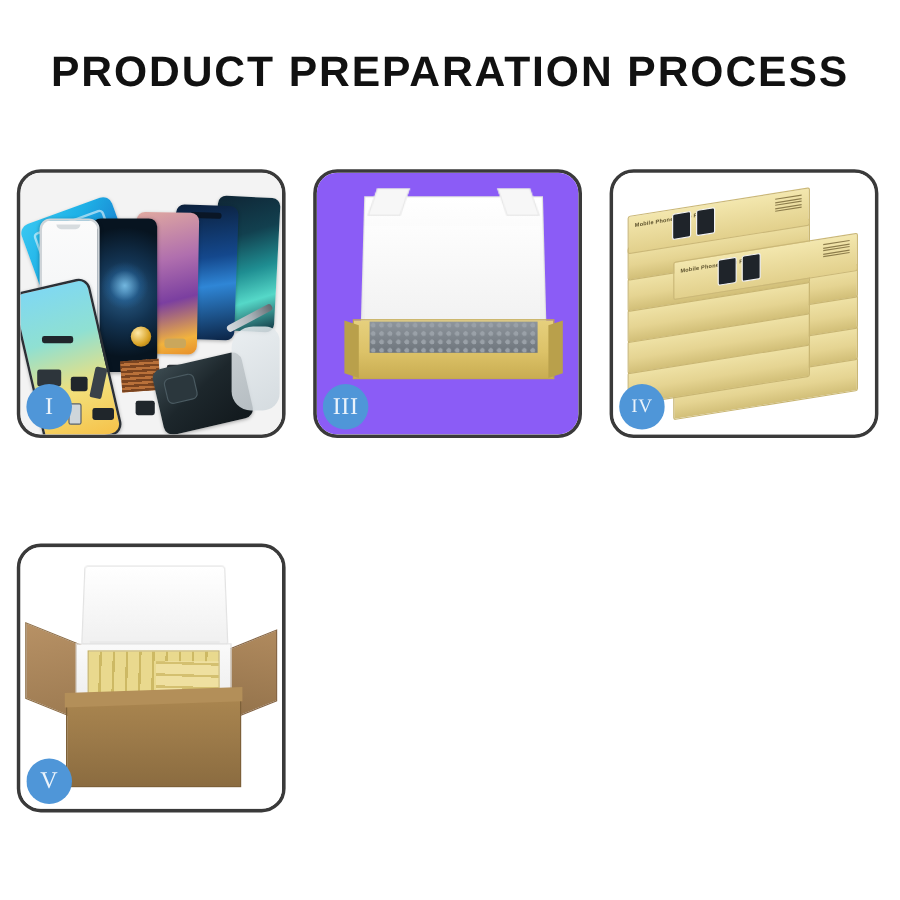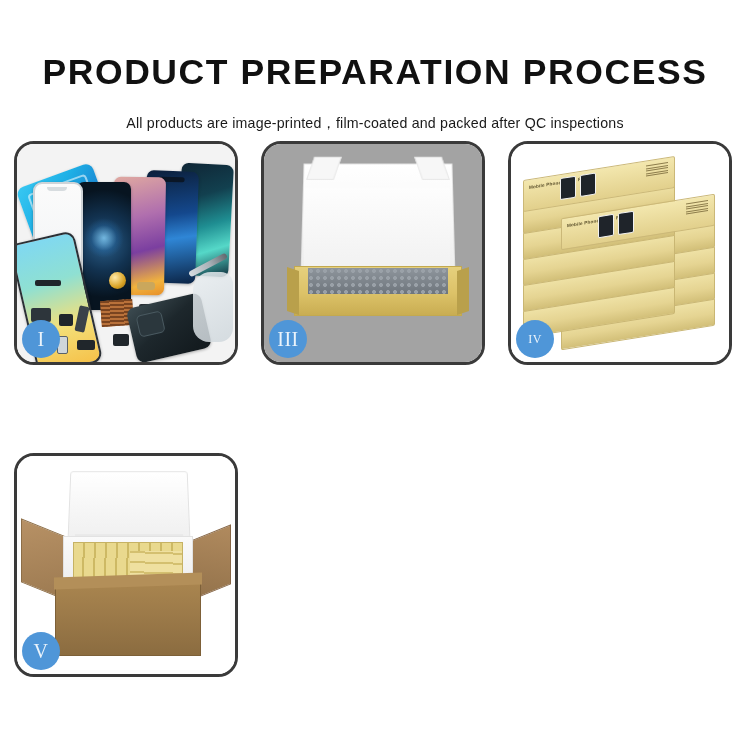--- a/index.html
+++ b/index.html
@@ -6,21 +6,21 @@
   body{
     width:750px;height:750px;background:#ffffff;
     font-family:"Liberation Sans", sans-serif;
     overflow:hidden;
   }
   .page{position:relative;width:750px;height:750px;}
 
   
   .header{position:absolute;left:0;top:0;width:750px;text-align:center;}
   .title{
-    margin:12px;padding-top:42px;
+    margin:0;padding-top:42px;
     font-size:35.5px;font-weight:700;letter-spacing:1.6px;
     color:#111111;line-height:1.05;
     font-family:"Liberation Sans", sans-serif;
   }
   .subtitle{
     margin:0;padding-top:11px;
     font-size:14.2px;font-weight:400;letter-spacing:.2px;
     color:#1a1a1a;
   }
 
@@ -47,21 +47,21 @@
   .badge{
     position:absolute;left:5px;bottom:4px;
     width:38px;height:38px;border-radius:50%;
     background:#4f96d8;
     display:flex;align-items:center;justify-content:center;
     color:#eaf3fb;
     font-family:"Liberation Serif", serif;
     font-size:20px;line-height:1;letter-spacing:.5px;
     z-index:40;
   }
-  .badge.sm{font-size:12px;}
+  .badge.sm{font-size:16px;}
 
   
   .p1{background:#f3f3f3;}
   .ph{position:absolute;border-radius:7px;box-shadow:0 1px 3px rgba(0,0,0,.28);}
   .ph.teal{
     width:52px;height:112px;right:4px;top:20px;
     transform:rotate(3deg);
     background:linear-gradient(160deg,#0f2535 0%,#12404f 30%,#1f8e92 55%,#55d8c8 75%,#0e2b3a 100%);
   }
   .ph.blue{
@@ -188,21 +188,21 @@
   .t3{left:20px;top:170px;}
   .t4{right:14px;top:168px;}
   .bubble-overlay{
     position:absolute;inset:0;
     background:
       radial-gradient(circle at 4px 4px,rgba(255,255,255,.55) 2.6px,transparent 3.2px) 0 0/9px 9px;
     mix-blend-mode:screen;
   }
 
   
-  .p3{background:#a3a3a3;}
+  .p3{background:#8b5cf6;}
   .box3-lid{
     position:absolute;left:38px;top:18px;width:150px;height:116px;
     background:linear-gradient(180deg,#ffffff 0%,#f6f6f6 55%,#ebebeb 100%);
     border:1px solid #e2e2e2;
     transform:perspective(300px) rotateX(6deg);
   }
   .box3-lid:before{
     content:"";position:absolute;left:6px;top:-8px;width:26px;height:22px;
     background:#f7f7f7;border:1px solid #e6e6e6;transform:skewX(-18deg);
   }
@@ -349,21 +349,20 @@
   .tb1{left:42px;top:96px;width:18px;height:24px;}
   .tb2{left:42px;top:162px;width:18px;height:22px;}
 </style>
 </head>
 <body>
 
 <div class="page">
 
   <div class="header">
     <h1 class="title">PRODUCT PREPARATION PROCESS</h1>
-    <p class="subtitle">All products are image-printed，film-coated and packed after QC inspections</p>
   </div>
 
   <div class="grid">
 
     <div class="panel">
       <div class="stage p1">
         <div class="adh"></div>
         <div class="ph teal"></div>
         <div class="ph blue"></div>
         <div class="ph purple"></div>

